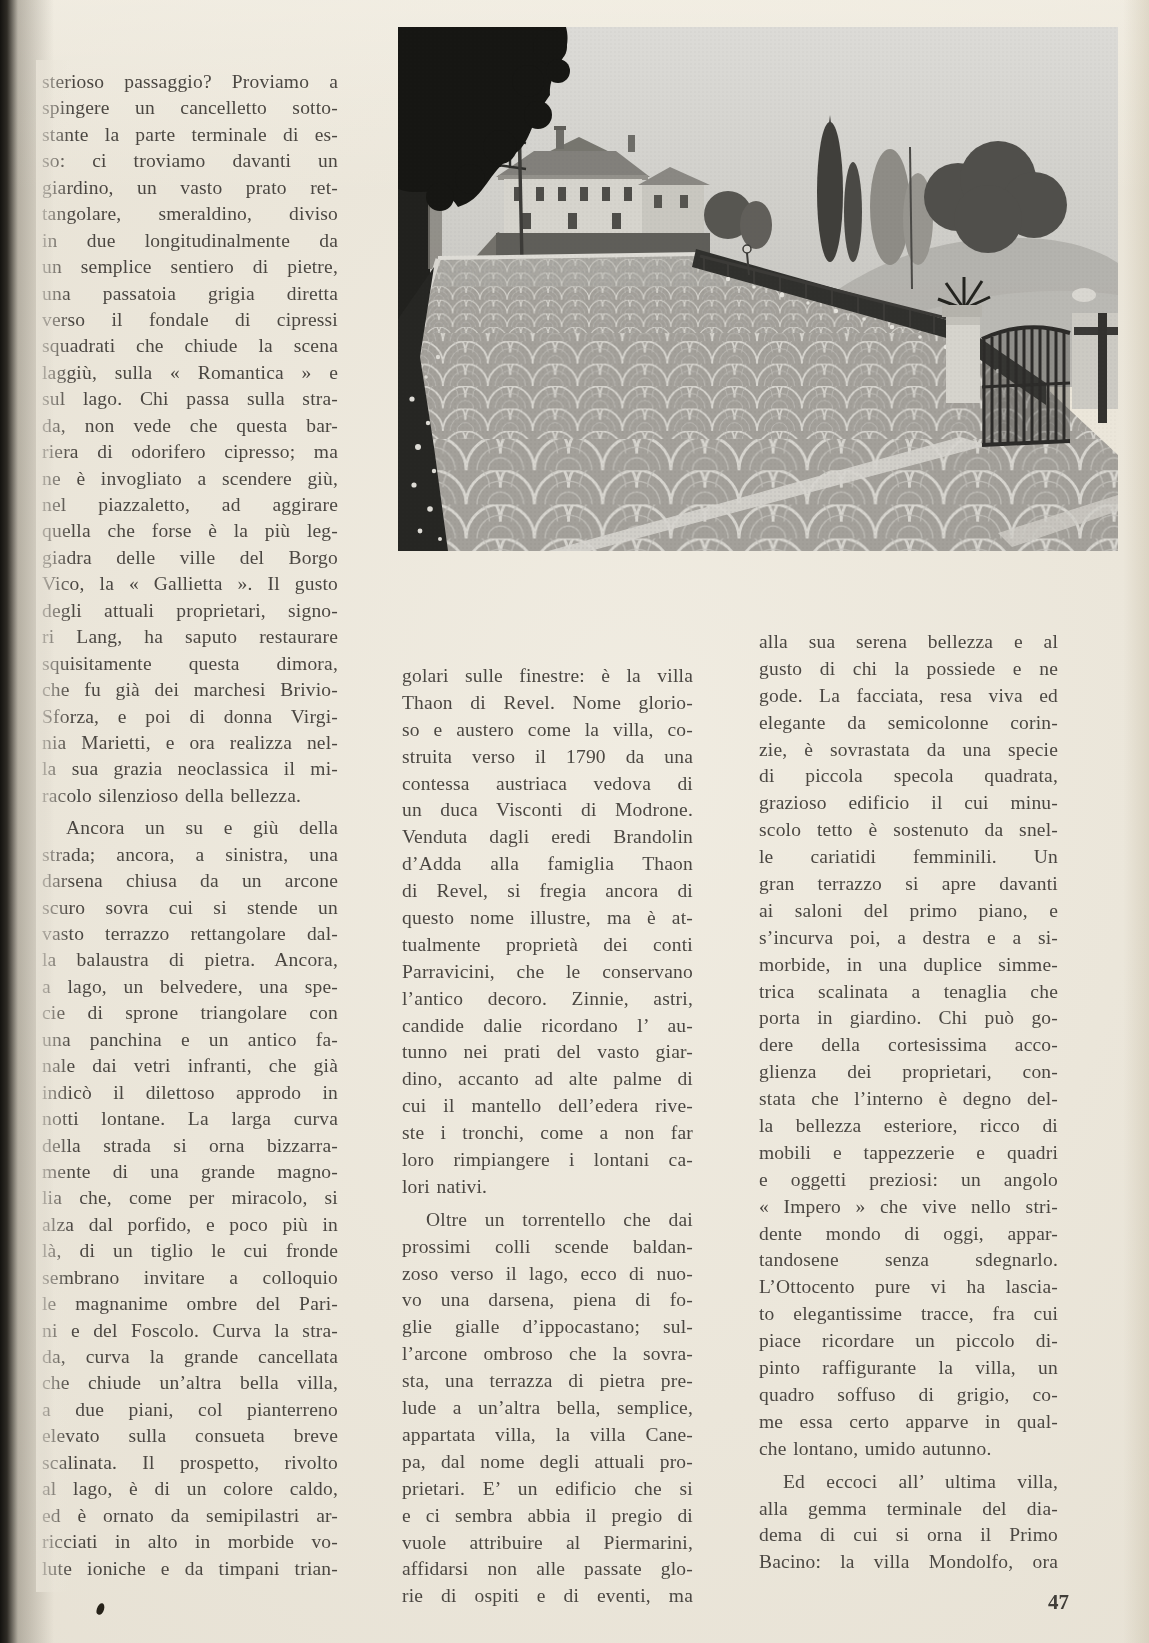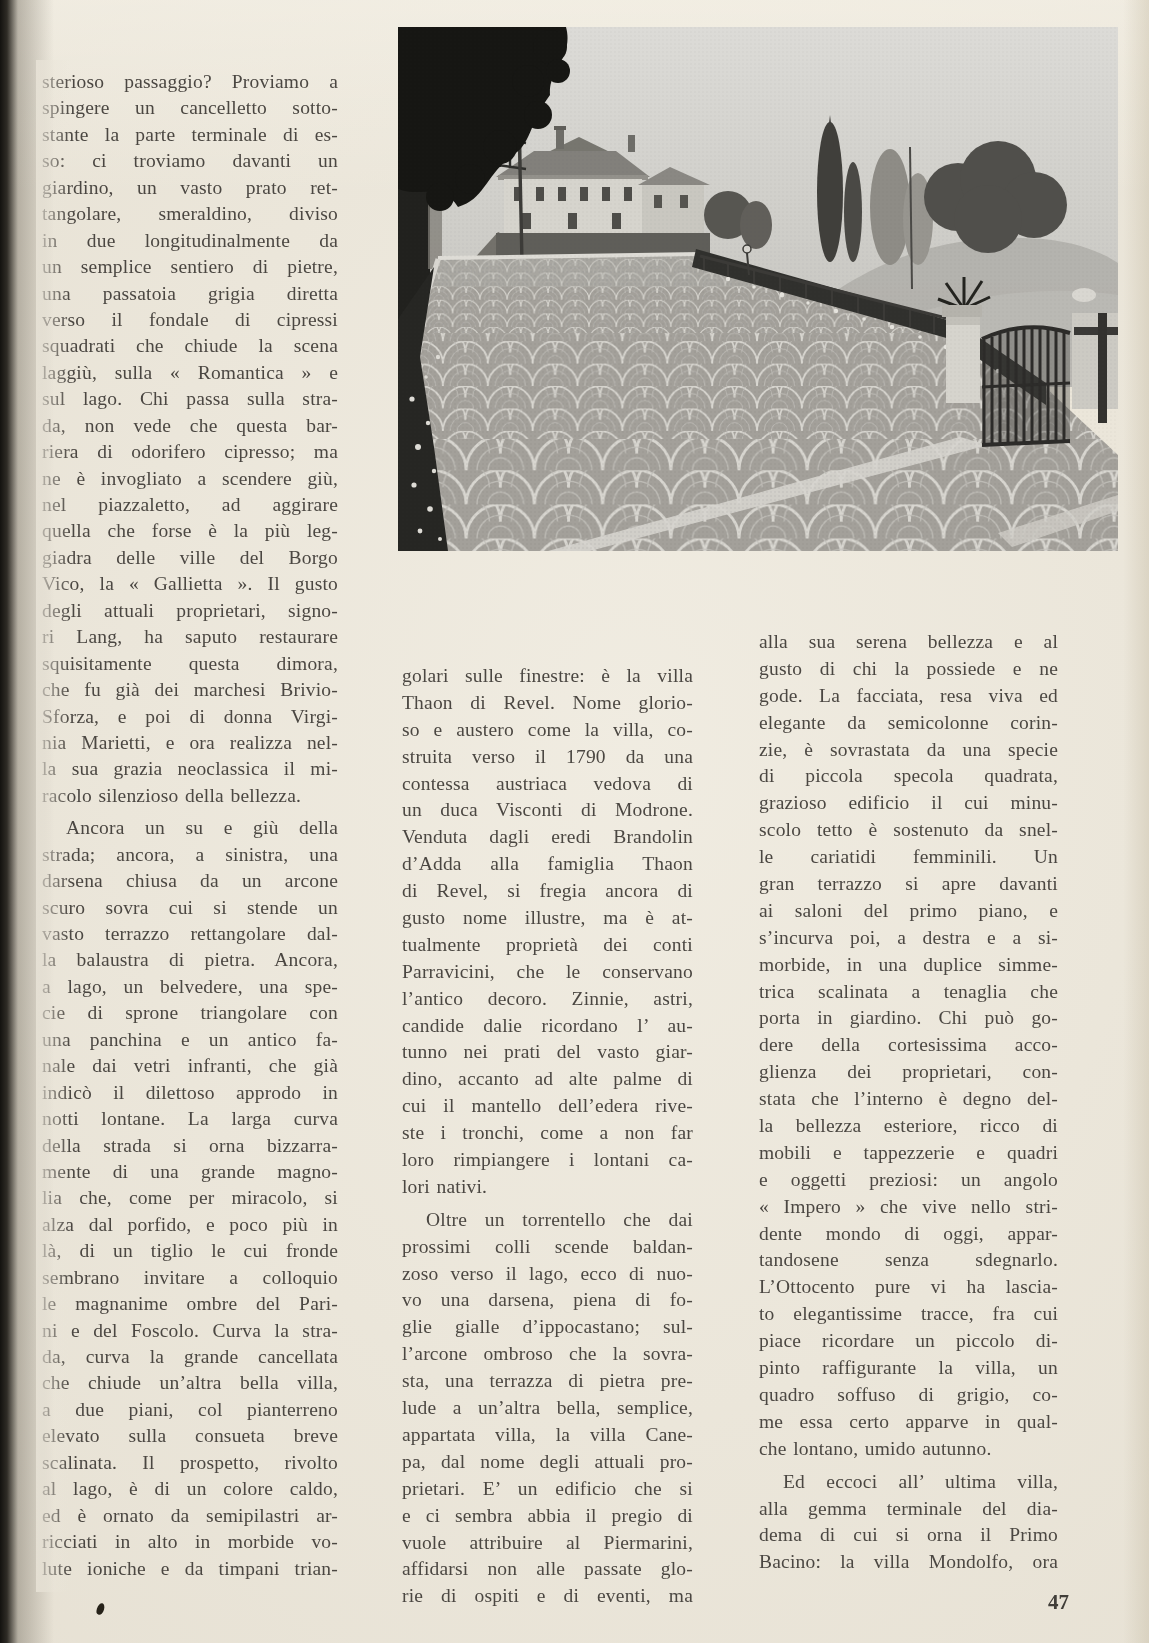--- a/index.html
+++ b/index.html
@@ -344,21 +344,21 @@
   <div id="col-mid" class="col">
       <div class="line">golari sulle finestre: è la villa</div>
       <div class="line">Thaon di Revel. Nome glorio-</div>
       <div class="line">so e austero come la villa, co-</div>
       <div class="line">struita verso il 1790 da una</div>
       <div class="line">contessa austriaca vedova di</div>
       <div class="line">un duca Visconti di Modrone.</div>
       <div class="line">Venduta dagli eredi Brandolin</div>
       <div class="line">d’Adda alla famiglia Thaon</div>
       <div class="line">di Revel, si fregia ancora di</div>
-      <div class="line">gusto nome illustre, ma è at-</div>
+      <div class="line">questo nome illustre, ma è at-</div>
       <div class="line">tualmente proprietà dei conti</div>
       <div class="line">Parravicini, che le conservano</div>
       <div class="line">l’antico decoro. Zinnie, astri,</div>
       <div class="line">candide dalie ricordano l’ au-</div>
       <div class="line">tunno nei prati del vasto giar-</div>
       <div class="line">dino, accanto ad alte palme di</div>
       <div class="line">cui il mantello dell’edera rive-</div>
       <div class="line">ste i tronchi, come a non far</div>
       <div class="line">loro rimpiangere i lontani ca-</div>
       <div class="line end">lori nativi.</div>

